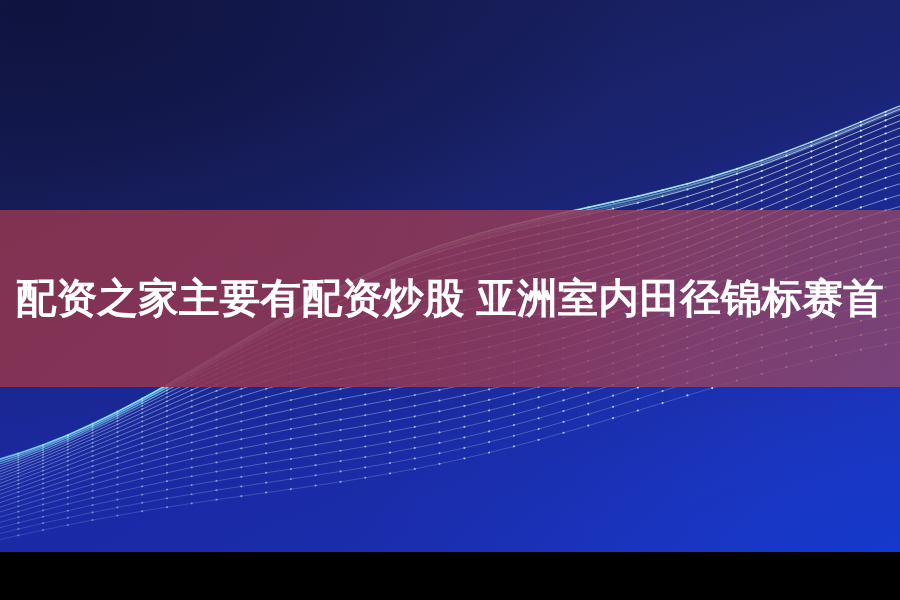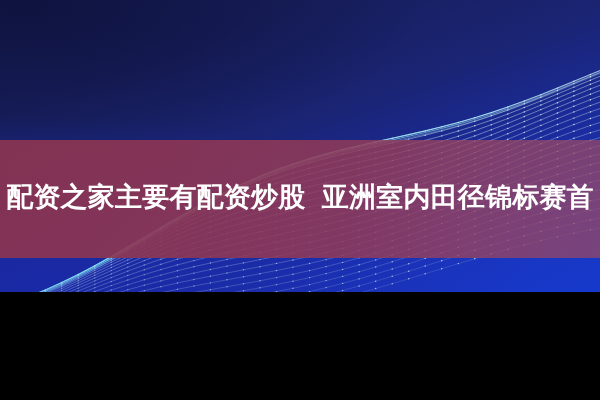--- a/index.html
+++ b/index.html
@@ -3,23 +3,23 @@
 <meta charset="utf-8">
 <style>
   html, body {
     margin: 0;
     padding: 0;
     background: #000;
   }
   #stage {
     position: relative;
     width: 600px;
-    height: 292px;
+    height: 368px;
     overflow: hidden;
-    font-family: Liberation Mono, monospace;
+    font-family: Liberation Sans, sans-serif;
   }
 
   
   .bg-base {
     position: absolute;
     inset: 0;
     background:
       linear-gradient(160deg,
         #171f57 0%,
         #181f5e 22%,

